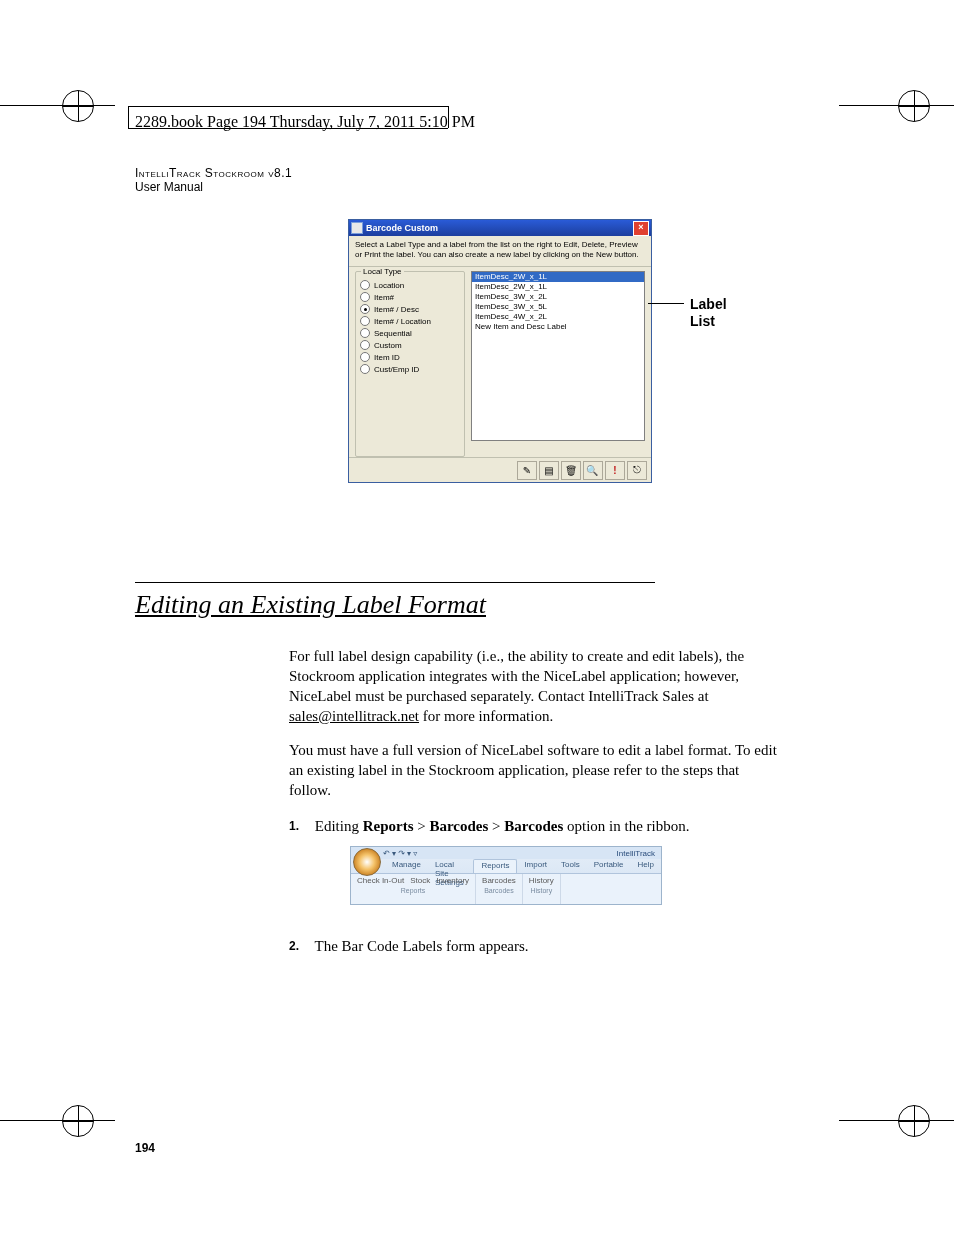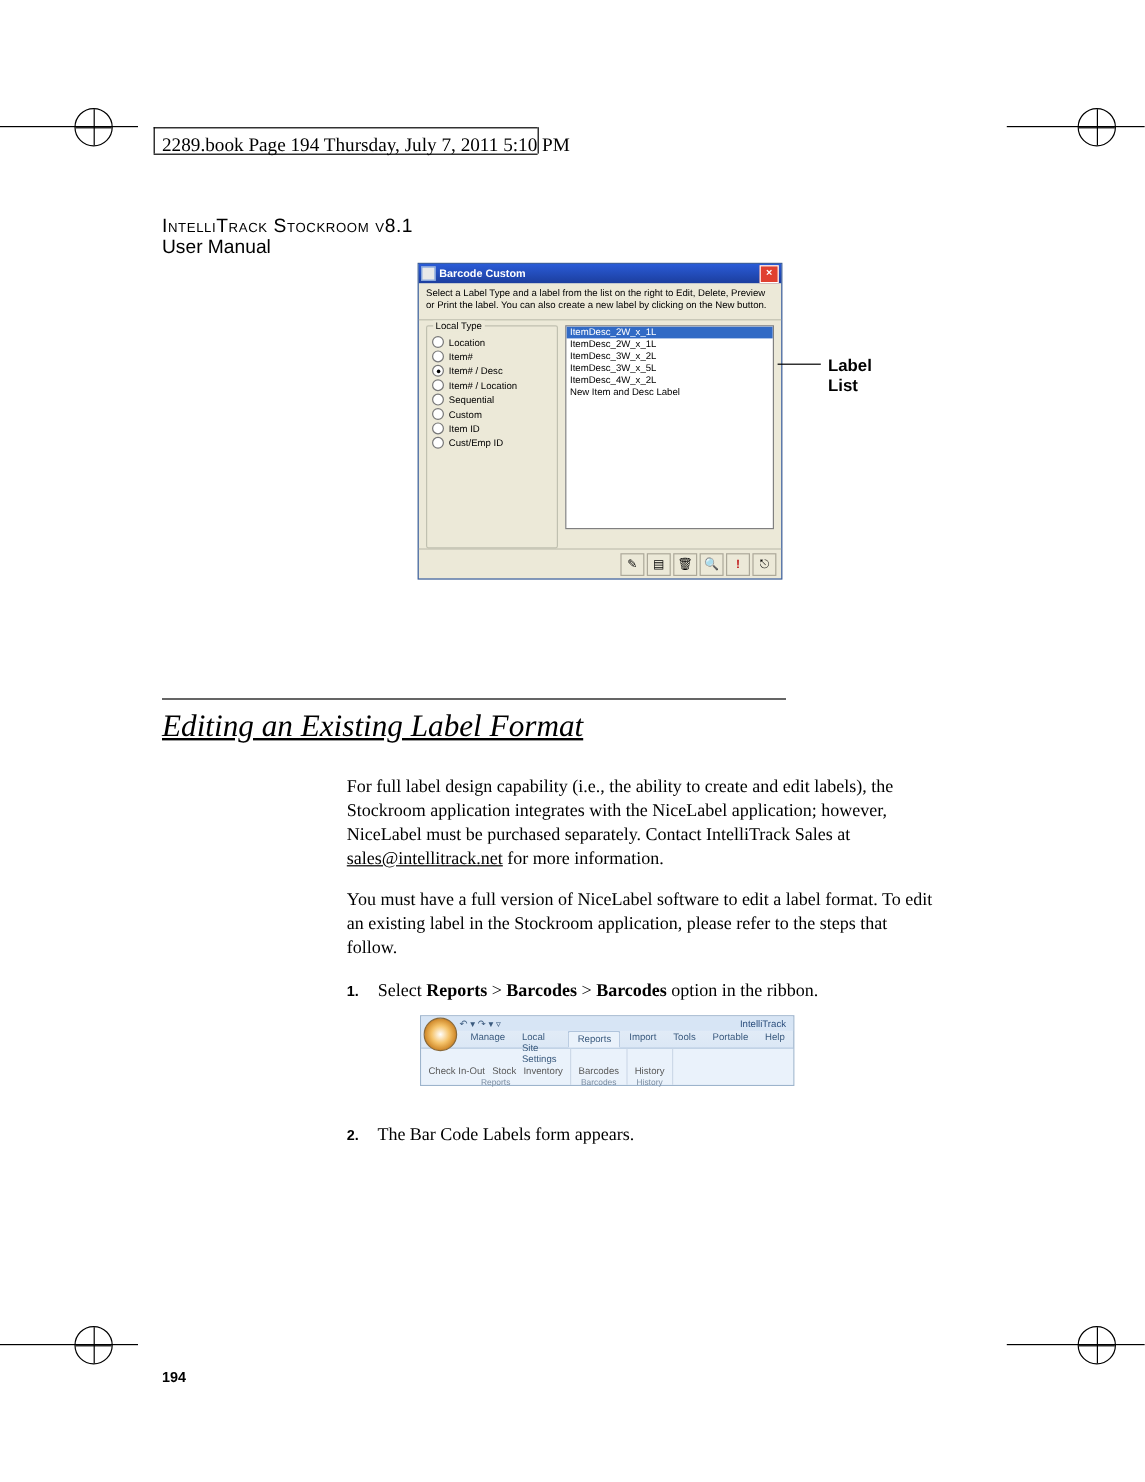--- a/index.html
+++ b/index.html
@@ -14,23 +14,23 @@
   }
   .page-header-line {
     position: absolute;
     top: 113px;
     left: 135px;
     font-size: 16px;
     font-family: "Times New Roman", serif;
   }
   .product-header {
     position: absolute;
-    top: 180px;
+    top: 166px;
     left: 135px;
-    font-size: 16px;
+    font-size: 12px;
     font-family: Arial, sans-serif;
   }
   .product-header .title-line {
     font-variant: small-caps;
     letter-spacing: 0.5px;
   }
   
   .dialog {
     position: absolute;
     top: 219px;
@@ -206,21 +206,21 @@
     border:1px solid #8a6a3a;
   }
   .qat { position:absolute; top:2px; left:32px; font-size:8px; color:#3a5a7e;}
   .ribbon-body {
     height:30px;
     background:#eaf2fb;
     display:flex;
     font-size:8px;
     color:#5a5a5a;
   }
-  .ribbon-group { padding:14px 6px 0 6px; border-right:1px solid #cdd9e8; text-align:center;}
+  .ribbon-group { padding:2px 6px 0 6px; border-right:1px solid #cdd9e8; text-align:center;}
   .ribbon-group .grp-items { display:flex; gap:6px; justify-content:center;}
   .ribbon-group .grp-label { font-size:7px; color:#7a8ca0; margin-top:2px;}
   .page-number {
     position:absolute;
     top:1103px;
     left:135px;
     font-family: Arial, sans-serif;
     font-size:12px;
     font-weight:bold;
     margin-top:38px;
@@ -334,21 +334,21 @@
 <div class="section-rule"></div>
 <div class="section-heading">Editing an Existing Label Format</div>
 
 <div class="body-block p1">
   <span>For full label design capability (i.e., the ability to create and edit labels), the Stockroom application integrates with the NiceLabel application; however, NiceLabel must be purchased separately. Contact IntelliTrack Sales at </span><a class="mail">sales@intellitrack.net</a><span> for more information.</span>
 </div>
 <div class="body-block p2">You must have a full version of NiceLabel software to edit a label format. To edit an existing label in the Stockroom application, please refer to the steps that follow.</div>
 
 <div class="body-block step1">
   <span class="step-num">1.</span>
-  <span>Select </span><b>Reports</b><span> &gt; </span><b>Barcodes</b><span> &gt; </span><b>Barcodes</b><span> option in the ribbon.</span>
+  <span>Editing </span><b>Reports</b><span> &gt; </span><b>Barcodes</b><span> &gt; </span><b>Barcodes</b><span> option in the ribbon.</span>
 </div>
 
 <div class="ribbon">
   <div class="office-btn"></div>
   <div class="qat">↶ ▾ ↷ ▾ ▿</div>
   <div class="ribbon-title">IntelliTrack</div>
   <div class="ribbon-tabs" id="ribbon-tabs">
       <span class="ribbon-tab">Manage</span>
       <span class="ribbon-tab">Local Site Settings</span>
       <span class="ribbon-tab active">Reports</span>

